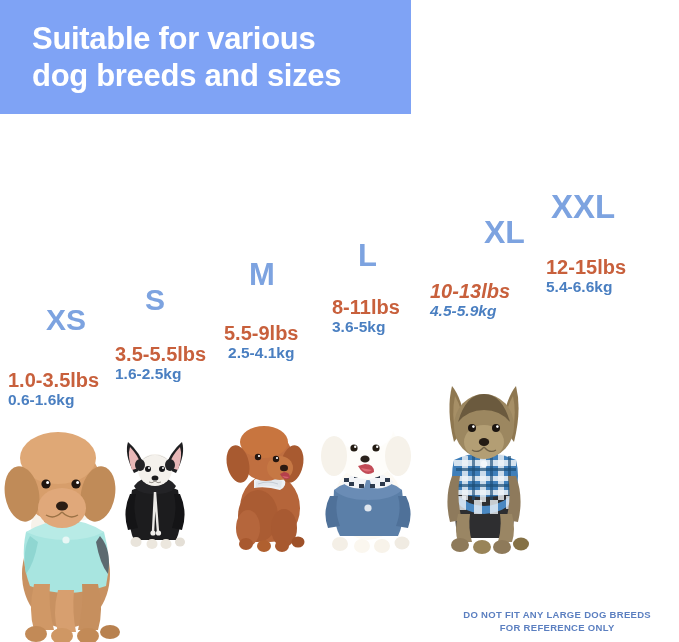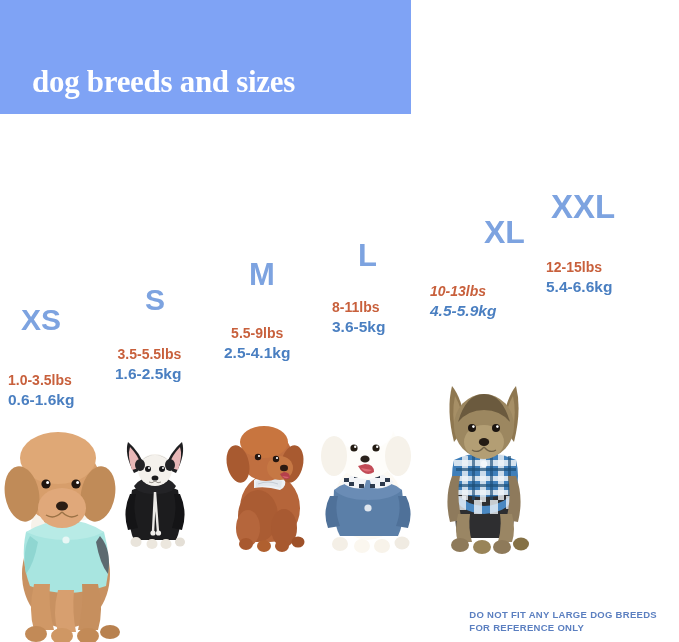--- a/index.html
+++ b/index.html
@@ -25,67 +25,68 @@
   }
   #banner .line {
     color: #ffffff;
     font-size: 31px;
     font-weight: bold;
     letter-spacing: -0.3px;
     line-height: 43px;
     white-space: nowrap;
   }
   #banner .l1 { position: absolute; left: 32px; top: 17px; }
-  #banner .l2 { position: absolute; left: 32px; top: 60px; font-family: Liberation Serif, serif; }
+  #banner .l2 { position: absolute; left: 32px; top: 54px; }
 
   
   .group { position: absolute; }
   .size-letter {
     position: absolute;
     color: #7da3e0;
     font-weight: bold;
     line-height: 1;
     white-space: nowrap;
   }
   .weights {
     position: absolute;
     line-height: 19px;
     white-space: nowrap;
   }
-  .lbs { color: #c8603c; font-size: 14px; font-weight: bold; display: block; }
+  .lbs { color: #c8603c; font-size: 20px; font-weight: bold; display: block; }
   .kg  { color: #4a7fc1; font-size: 15.5px; font-weight: bold; display: block; }
 
   
   .dog { position: absolute; bottom: 0; }
   .dog svg { display: block; overflow: visible; }
 
   
   #footer {
     position: absolute;
-    right: 22px; bottom: 8px;
-    text-align: left;
+    right: 28px; bottom: 8px;
+    text-align: center;
     color: #5b7fc0;
     font-size: 9.5px;
     font-weight: bold;
     letter-spacing: 0.3px;
     line-height: 13px;
   }
   #footer span { display: block; white-space: nowrap; }
 </style>
 </head>
 <body>
 
 <div id="chart">
 
   <div id="banner">
+    <div class="line l1">Suitable for various</div>
     <div class="line l2">dog breeds and sizes</div>
   </div>
 
   <div class="group" style="left:0;top:0;">
-    <div class="size-letter" style="left:21px; top:305px; font-size:30px;">XS</div>
+    <div class="size-letter" style="left:46px; top:305px; font-size:30px;">XS</div>
     <div class="weights" style="left:8px; top:371px;">
       <span class="lbs">1.0-3.5lbs</span>
       <span class="kg">0.6-1.6kg</span>
     </div>
   </div>
   <div class="dog" style="left:14px; bottom:94px;">
     <svg width="84" height="80" viewBox="0 0 84 80">
       <ellipse cx="44" cy="52" rx="21" ry="20" fill="#fbf8f3"></ellipse>
       <ellipse cx="30" cy="58" rx="13" ry="14" fill="#f7f2ea"></ellipse>
       <path d="M24 46 Q18 40 20 32 Q27 34 30 42 Z" fill="#f3ece1"></path>
@@ -106,21 +107,21 @@
       <ellipse cx="22" cy="70" rx="5" ry="7" fill="#fbf7f0"></ellipse>
       <ellipse cx="34" cy="72" rx="5" ry="7" fill="#fdfaf5"></ellipse>
       <ellipse cx="48" cy="71" rx="5.5" ry="7" fill="#f9f4ec"></ellipse>
       <ellipse cx="59" cy="69" rx="5" ry="6.5" fill="#f6f0e7"></ellipse>
       <path d="M63 44 Q74 40 76 48 Q72 54 63 52 Z" fill="#f8f3eb"></path>
     </svg>
   </div>
 
   <div class="group" style="left:0;top:0;">
     <div class="size-letter" style="left:145px; top:285px; font-size:30px;">S</div>
-    <div class="weights" style="left:115px; top:345px;text-align:right;">
+    <div class="weights" style="left:115px; top:345px;">
       <span class="lbs">3.5-5.5lbs</span>
       <span class="kg">1.6-2.5kg</span>
     </div>
   </div>
   <div class="dog" style="left:112px; bottom:92px;">
     <svg width="88" height="118" viewBox="0 0 88 118">
       <path d="M20 58 Q14 92 22 108 L64 108 Q72 92 66 58 Q44 48 20 58 Z" fill="#1c1c1e"></path>
       <path d="M22 54 Q30 44 43 44 Q56 44 64 54 Q60 62 43 62 Q26 62 22 54 Z" fill="#232326"></path>
       <path d="M43 60 L41 100 M43 60 L46 100" stroke="#ebe9e6" stroke-width="2.4" fill="none"></path>
       <circle cx="41" cy="101" r="2.6" fill="#f0eeeb"></circle>

